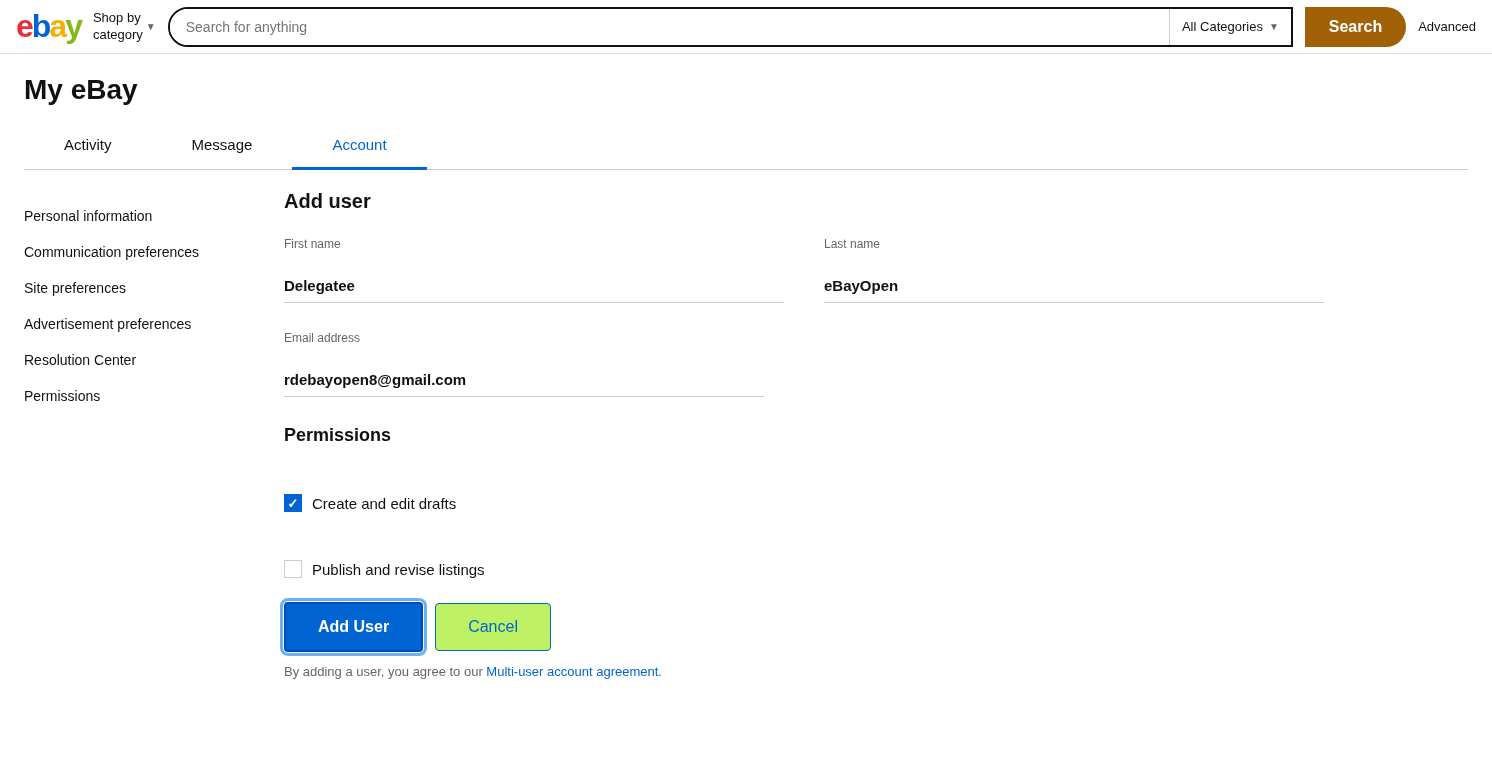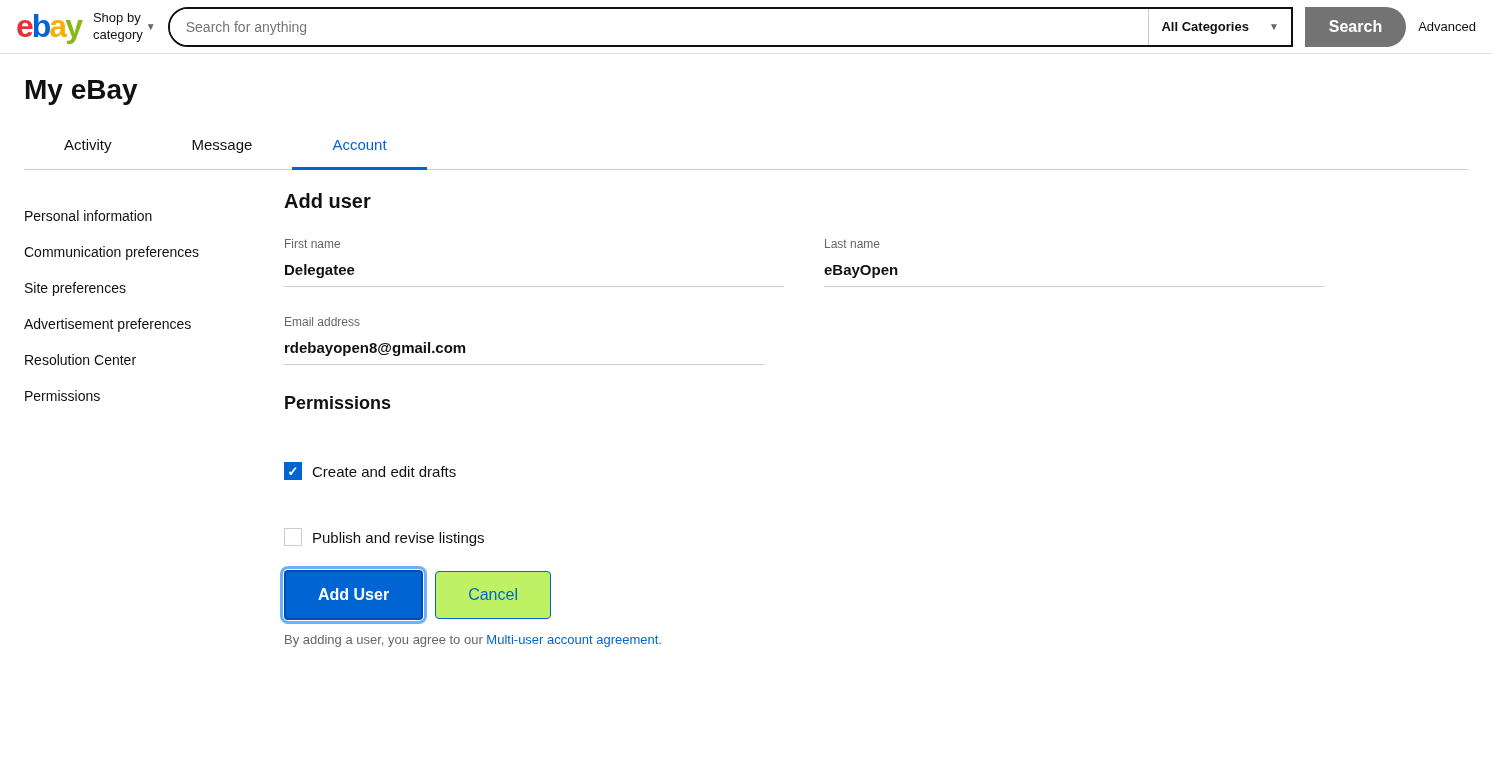--- a/index.html
+++ b/index.html
@@ -60,28 +60,27 @@
     }
     .search-category {
       display: flex;
       align-items: center;
       padding: 0 12px;
       border-left: 1px solid #ccc;
       background: #fff;
       font-size: 13px;
       color: #111;
       cursor: pointer;
-      gap: 20px;
+      gap: 6px;
       white-space: nowrap;
-      font-weight: bold;
     }
     .search-button {
       height: 40px;
       padding: 0 24px;
-      background: #737373;
+      background: #a16207;
       color: #fff;
       border: none;
       border-radius: 0 25px 25px 0;
       font-size: 16px;
       font-weight: bold;
       cursor: pointer;
       flex-shrink: 0;
     }
     .advanced-link {
       font-size: 13px;
@@ -161,20 +160,21 @@
     .form-row {
       display: flex;
       gap: 40px;
       margin-bottom: 28px;
     }
 
     .form-field {
       flex: 1;
       display: flex;
       flex-direction: column;
+      gap: 16px;
     }
 
     .form-field label {
       font-size: 12px;
       color: #666;
       margin-bottom: 6px;
     }
 
     .form-field input {
       border: none;

